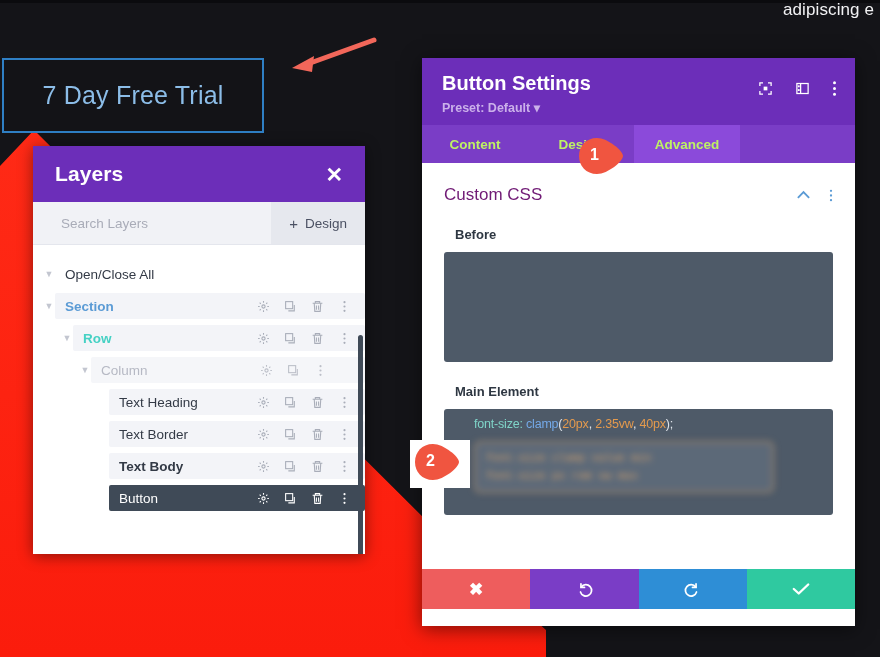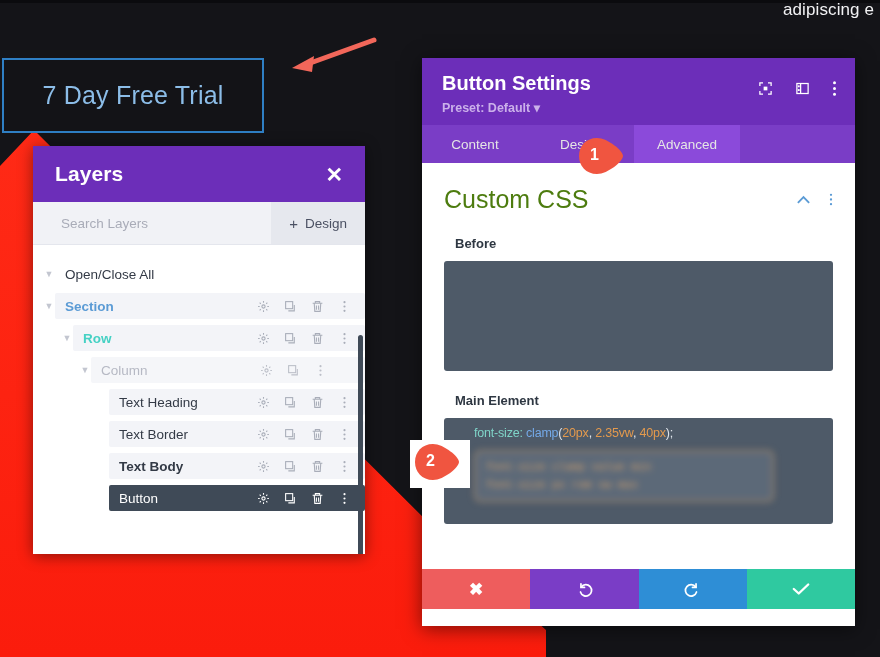--- a/index.html
+++ b/index.html
@@ -223,42 +223,42 @@
     display: flex;
     background: #7a3dc6;
     height: 38px;
   }
   .st-tab {
     flex: 0 0 auto;
     width: 106px;
     display: flex;
     align-items: center;
     justify-content: center;
-    color: #e5e5e5;
+    color: #bef264;
     font-size: 13.5px;
-    font-weight: normal;
+    font-weight: bold;
     cursor: pointer;
   }
   .st-tab.active { background: #8b4ada; }
   .st-content {
     background: #fff;
     height: 406px;
     padding: 22px 22px 0 22px;
     box-sizing: border-box;
     position: relative;
   }
   .css-head {
     display: flex;
     align-items: center;
     justify-content: space-between;
     margin-bottom: 22px;
   }
   .css-title {
-    color: #4d7c0f;
-    font-size: 25px;
+    color: #701a75;
+    font-size: 17px;
   }
   .css-head-right {
     display: flex;
     align-items: center;
     gap: 18px;
     color: #5b9bd5;
   }
   .field-label {
     font-size: 13px;
     font-weight: bold;

